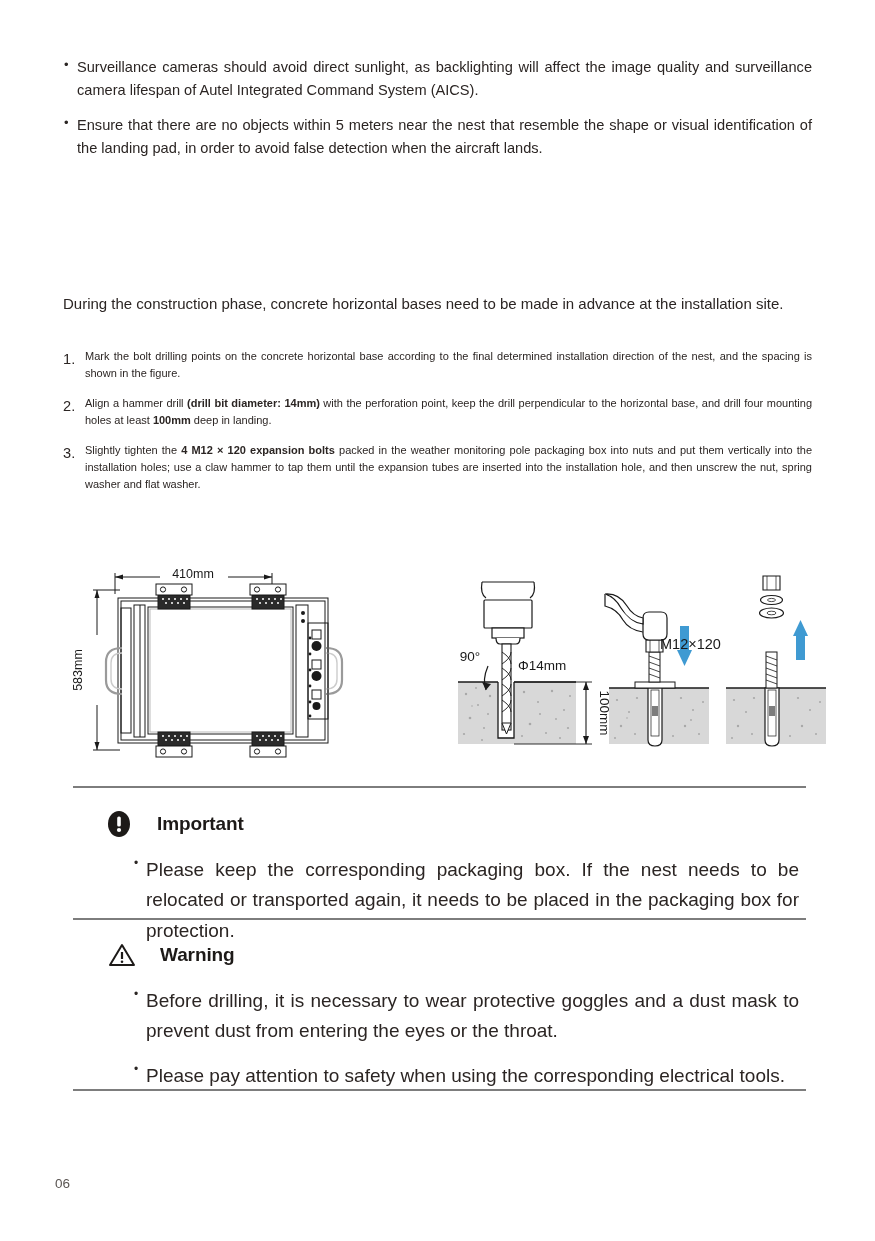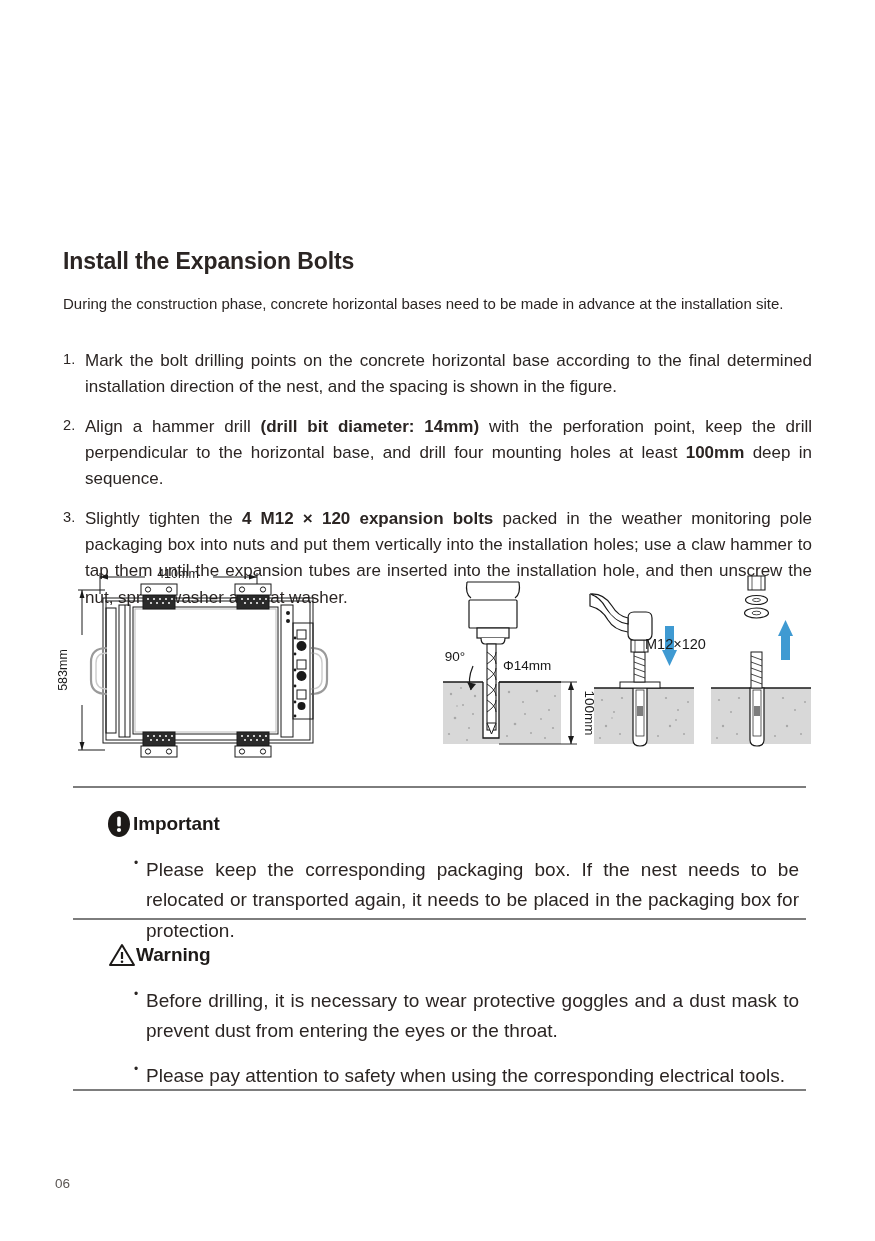--- a/index.html
+++ b/index.html
@@ -65,41 +65,41 @@
     text-align: justify;
     text-justify: inter-word;
     color: #2b2523;
   }
 
   ol.numbered { margin: 0; padding: 0; list-style: none; counter-reset: step; }
   ol.numbered > li {
     position: relative;
     padding-left: 22px;
     margin-bottom: 13px;
-    font-size: 17px;
+    font-size: 11px;
     line-height: 1.55;
     text-align: justify;
     text-justify: inter-word;
     color: #2b2523;
     counter-increment: step;
   }
   ol.numbered > li:last-child { margin-bottom: 0; }
   ol.numbered > li::before {
     content: counter(step) ".";
     position: absolute;
     left: 0;
     top: 0;
     font-size: 14.6px;
   }
   .b { font-weight: bold; }
 
   
   .figure-row {
     position: absolute;
-    left: 45px;
+    left: 60px;
     top: 560px;
     width: 755px;
     height: 210px;
     text-align: right;
   }
   .fig { position: absolute; }
 
   
   .rule {
     position: absolute;
@@ -107,21 +107,21 @@
     width: 733px;
     height: 2px;
     background: #7d7d7d;
   }
 
   
   .notice-head {
     position: absolute;
     display: flex;
     align-items: center;
-    gap: 0;
+    gap: 24px;
     text-align: right;
   }
   .notice-head .label {
     font-size: 19px;
     font-weight: bold;
     color: #1d1a18;
     letter-spacing: -0.1px;
   }
   .notice-body {
     position: absolute;
@@ -147,35 +147,34 @@
 
   svg { display: block; }
 </style>
 </head>
 <body>
 
 <div class="page">
 
   <div class="content">
     <ul class="bullet-list">
+      <li class="bullet-item">Surveillance cameras should avoid direct sunlight, as backlighting will affect the image quality and surveillance camera lifespan of Autel Integrated Command System (AICS).</li>
+      <li class="bullet-item">Ensure that there are no objects within 5 meters near the nest that resemble the shape or visual identification of the landing pad, in order to avoid false detection when the aircraft lands.</li>
     </ul>
   </div>
 
-  <div style="position:absolute; left:63px; top:248px; width:749px;">
-    <h1 class="section-title">Install the Expansion Bolts</h1>
-  </div>
 
   <div style="position:absolute; left:63px; top:292px; width:749px;">
     <p class="intro">During the construction phase, concrete horizontal bases need to be made in advance at the installation site.</p>
   </div>
 
   <div style="position:absolute; left:63px; top:348px; width:749px;">
     <ol class="numbered">
       <li><span>Mark the bolt drilling points on the concrete horizontal base according to the final determined installation direction of the nest, and the spacing is shown in the figure.</span></li>
-      <li><span>Align a hammer drill </span><span class="b">(drill bit diameter: 14mm)</span><span>  with the perforation point, keep the drill perpendicular to the horizontal base, and drill four mounting holes at least </span><span class="b">100mm</span><span> deep in sequence.</span></li>
+      <li><span>Align a hammer drill </span><span class="b">(drill bit diameter: 14mm)</span><span>  with the perforation point, keep the drill perpendicular to the horizontal base, and drill four mounting holes at least </span><span class="b">100mm</span><span> deep in landing.</span></li>
       <li><span>Slightly tighten the </span><span class="b">4 M12 × 120 expansion bolts</span><span> packed in the weather monitoring pole packaging box into nuts and put them vertically into the installation holes; use a claw hammer to tap them until the expansion tubes are inserted into the installation hole, and then unscrew the nut, spring washer and flat washer.</span></li>
     </ol>
   </div>
 
   <div class="figure-row">
 
     <div class="fig" style="left:0px; top:0px;">
       <svg width="290" height="210" viewBox="0 0 290 210">
         <g stroke="#1a1a1a" fill="none" stroke-width="1">
 

